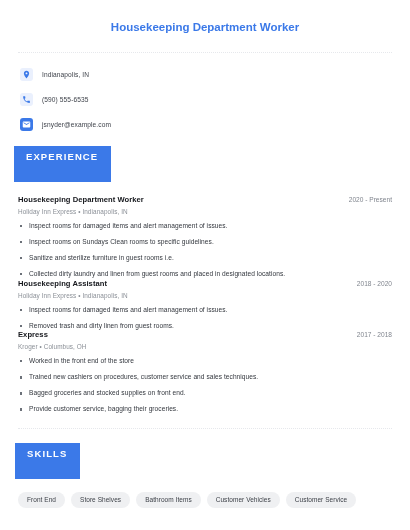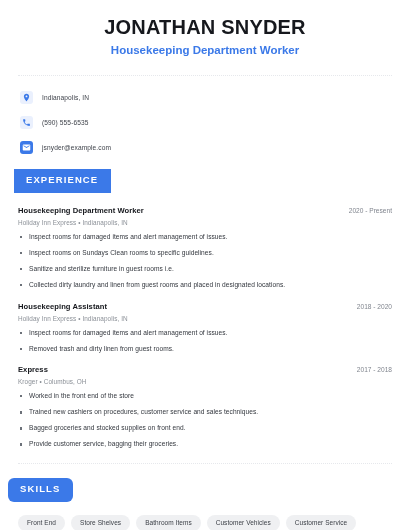--- a/index.html
+++ b/index.html
@@ -84,28 +84,28 @@
 
   
   .section { position: relative; }
   .sec-badge {
     display: inline-block;
     background: #3b79e8;
     color: #ffffff;
     font-size: 9.5px;
     font-weight: bold;
     letter-spacing: 1.1px;
-    padding: 5px 13px 8px 12px;
+    padding: 5px 13px 20px 12px;
   }
   .badge-indent { margin-left: 14px; }
-  .badge-flush { margin-left: 8px; border-radius: 6px; }
+  .badge-flush { margin-left: 15px; }
 
   
   .exp-wrap { padding: 0 18px 0 18px; }
-  .job { margin-top: 12px; }
+  .job { }
   .job:first-child { margin-top: 13px; }
   .job-head {
     display: flex;
     align-items: baseline;
     justify-content: space-between;
   }
   .job-role {
     font-size: 7.6px;
     font-weight: bold;
     color: #15171c;
@@ -165,21 +165,20 @@
     letter-spacing: 0.05px;
   }
   .skills-divider { margin-top: 14px; }
 </style>
 </head>
 <body>
 
 <div class="page">
 
   <div class="header">
-    <div class="full-name">JONATHAN SNYDER</div>
     <div class="job-title">Housekeeping Department Worker</div>
   </div>
 
   <div class="divider divider-top"></div>
 
   <div class="contact">
 
     <div class="contact-row">
       <span class="c-icon">
         <svg width="9" height="9" viewBox="0 0 24 24" fill="#3b79e8">

